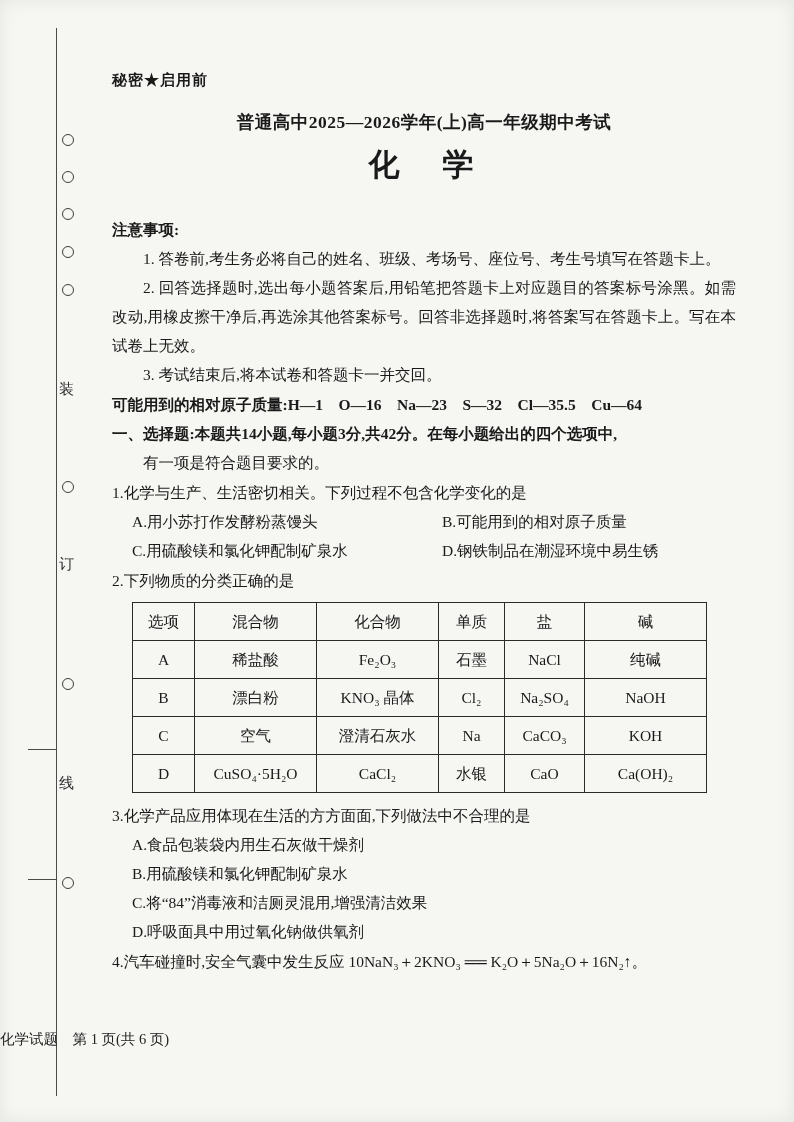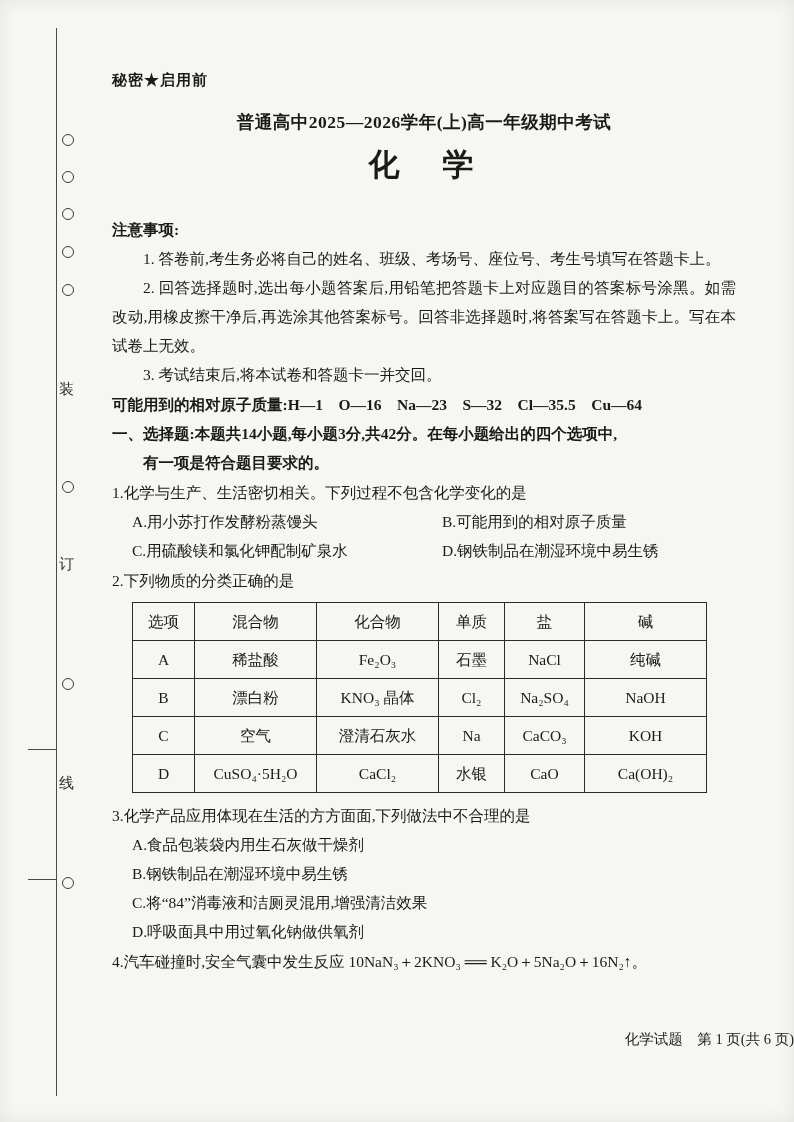--- a/index.html
+++ b/index.html
@@ -17,32 +17,32 @@
   .tick { position:absolute; left:28px; width:28px; height:1.2px; background:#4a4a4a; }
   
   .content { position:absolute; left:112px; top:66px; width:624px; font-size:15.5px; line-height:29px; }
   .classification { font-weight:bold; font-size:15px; letter-spacing:1px; }
   .exam-title { text-align:center; font-weight:bold; font-size:17.5px; margin-top:14px; letter-spacing:0.5px; line-height:26px; }
   .subject { text-align:center; font-weight:bold; font-size:31px; margin-top:8px; line-height:44px; letter-spacing:6px; }
   .notice-title { font-weight:bold; margin-top:28px; }
   .notice-item { text-indent:2em; text-align:justify; }
   .atomic { font-weight:bold; margin-top:1px; }
   .section-line { font-weight:bold; }
-  .section-line2 { font-weight:bold; text-indent:2em; }
+  .section-line2 { font-weight:normal; text-indent:2em; }
   .q-stem { margin-top:1px; }
   .opt-grid { display:grid; grid-template-columns:310px auto; padding-left:20px; }
   .opt-block { padding-left:20px; }
   .opt-block span { display:block; }
   .qtable { border-collapse:collapse; margin:7px 0 8px 20px; text-align:center; font-size:15.5px; }
   .qtable td { border:1.4px solid #2b2b2b; height:38px; padding:0 10px; background:transparent; }
   .c0 { width:62px;margin-top:12px; } .c1 { width:122px; } .c2 { width:122px; }
   .c3 { width:66px; } .c4 { width:80px; } .c5 { width:122px; }
   .na-symbol { font-style:italic; font-family:"Liberation Serif",serif; }
   sub { font-size:11px; }
-  .footer { position:absolute; left:0; top:1030px; width:100%; text-align:right; font-size:14.5px; color:#222; }
+  .footer { position:absolute; left:0; top:1030px; width:100%; text-align:left; font-size:14.5px; color:#222; }
 </style>
 </head>
 <body>
 
 <div class="page">
 
   <div class="binding-line"></div>
   <div class="hole" style="top:134px;"></div>
   <div class="hole" style="top:171px;"></div>
   <div class="hole" style="top:208px;"></div>
@@ -125,21 +125,21 @@
           <td>水银</td>
           <td>CaO</td>
           <td>Ca(OH)₂</td>
         </tr>
       </tbody>
     </table>
 
     <p class="q-stem">3.化学产品应用体现在生活的方方面面,下列做法中不合理的是</p>
     <div class="opt-block">
       <span>A.食品包装袋内用生石灰做干燥剂</span>
-      <span>B.钢铁制品在潮湿环境中易生锈</span>
+      <span>B.用硫酸镁和氯化钾配制矿泉水</span>
       <span>C.将“84”消毒液和洁厕灵混用,增强清洁效果</span>
       <span>D.呼吸面具中用过氧化钠做供氧剂</span>
     </div>
 
     <p class="q-stem">4.汽车碰撞时,安全气囊中发生反应 10NaN₃＋2KNO₃ ══ K₂O＋5Na₂O＋16N₂↑。</p>
 
   </div>
 
   <div class="footer">化学试题　第 1 页(共 6 页)</div>
 

